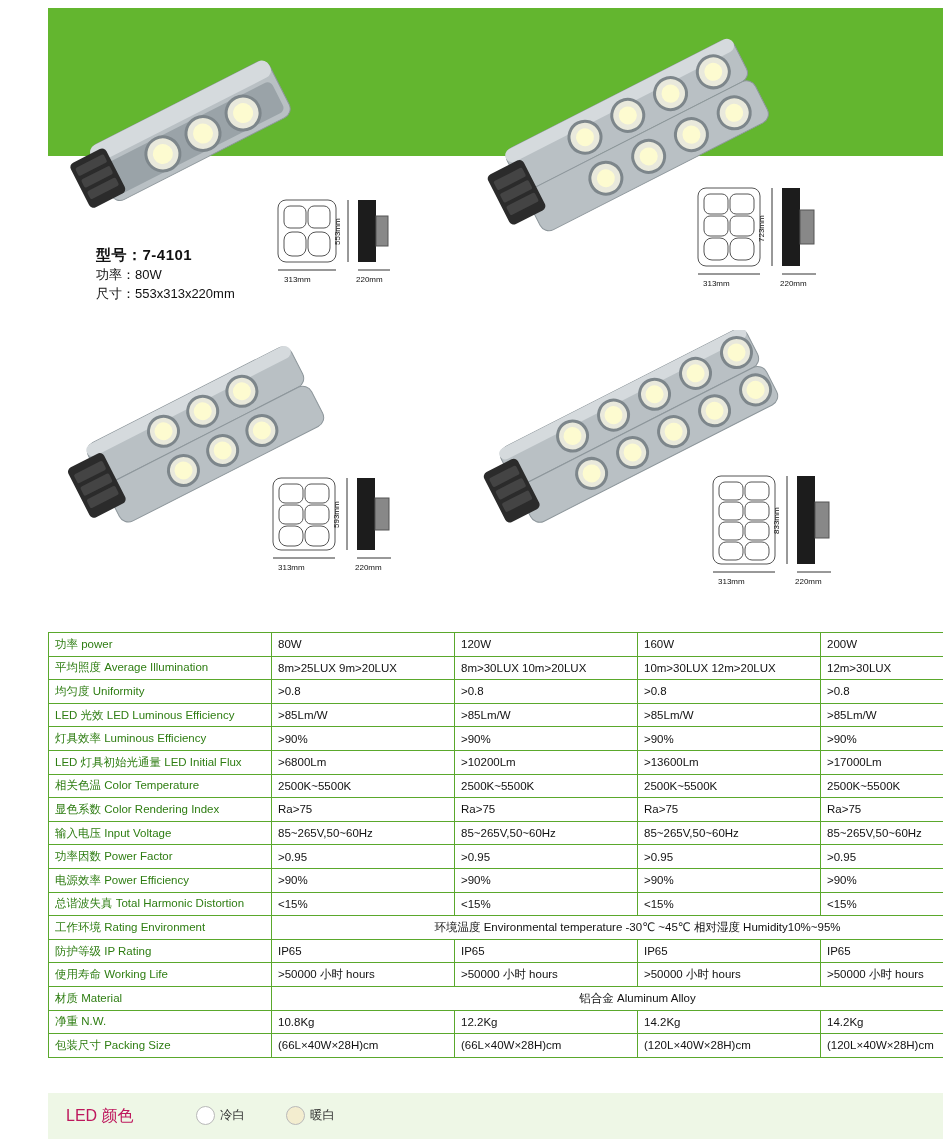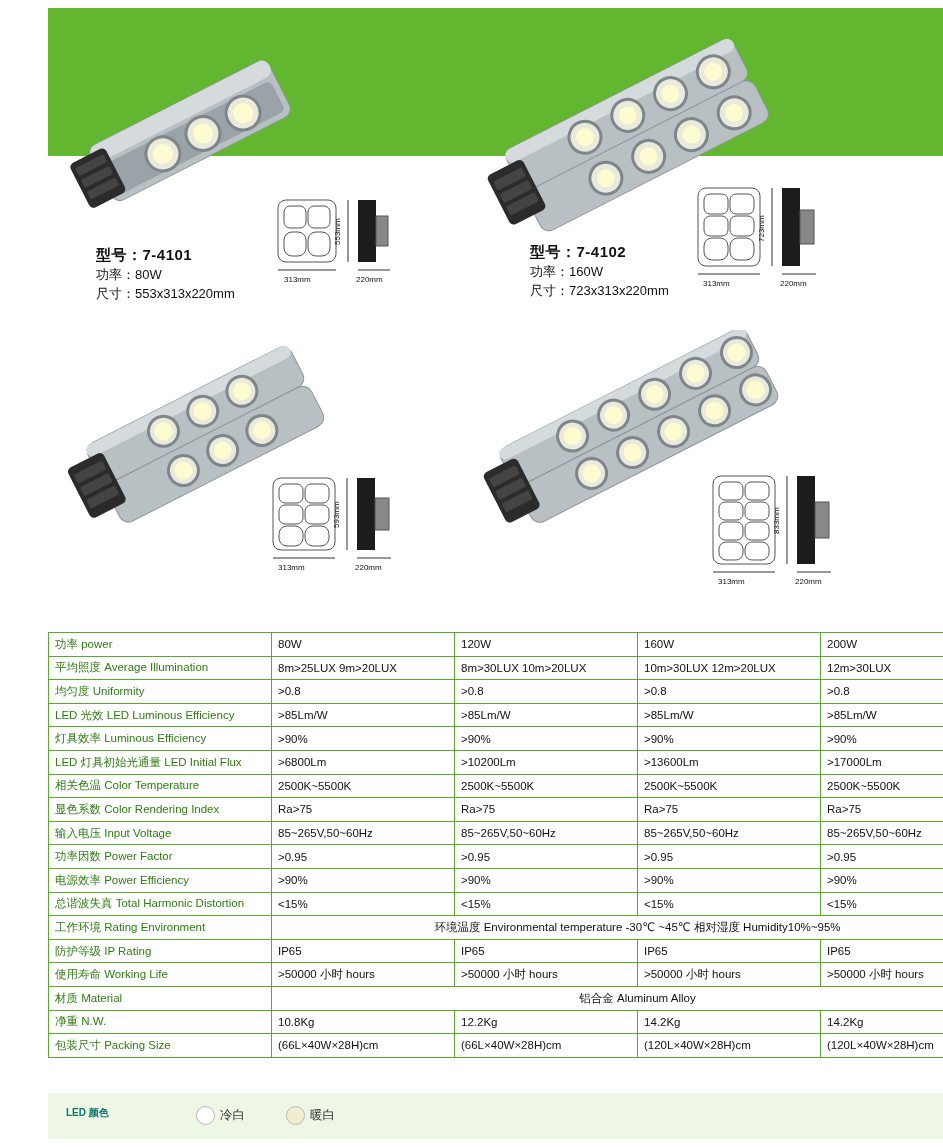--- a/index.html
+++ b/index.html
@@ -55,21 +55,21 @@
   }
   table.spec td.val{width:170px;}
   table.spec td.full{text-align:center;}
 
   
   .bottom-band{
     position:absolute;left:48px;top:1093px;width:895px;height:46px;
     background:#eef7e6;
   }
   .bottom-band .lbl{
-    position:absolute;left:18px;top:13px;font-size:10px;color:#0f766e;font-weight:bold;
+    position:absolute;left:18px;top:13px;font-size:16px;color:#be185d;font-weight:normal;
   }
   .swatch{
     position:absolute;top:13px;width:17px;height:17px;border-radius:50%;
     border:1px solid #b9b9b9;
   }
   .sw-text{position:absolute;top:14px;font-size:12.5px;color:#333;}
 </style>
 </head>
 <body>
 
@@ -140,25 +140,20 @@
         <circle cx="206" cy="128" r="9" fill="#fdfbd0"></circle>
       <circle cx="254" cy="128" r="16" fill="#e9e9dc" stroke="#7d868b" stroke-width="3"></circle>
         <circle cx="254" cy="128" r="9" fill="#fdfbd0"></circle>
       <rect x="4" y="72" width="40" height="56" rx="5" fill="#2b2b2b"></rect>
       <rect x="8" y="80" width="32" height="10" rx="2" fill="#444"></rect>
       <rect x="8" y="94" width="32" height="10" rx="2" fill="#444"></rect>
       <rect x="8" y="108" width="32" height="10" rx="2" fill="#444"></rect>
     </g>
   </svg>
 
-  <div class="caption" style="left:50px;top:212px;">
-    <div><span class="model">型号：</span><span class="model">7-4102</span></div>
-    <div><span>功率：</span><span>160W</span></div>
-    <div><span>尺寸：</span><span>723x313x220mm</span></div>
-  </div>
 
   <svg class="dim-draw" style="left:210px;top:150px;" width="170" height="140" viewBox="0 0 170 140">
     <rect x="8" y="8" width="62" height="78" rx="8" fill="#fff" stroke="#555"></rect>
     <rect x="14" y="14" width="24" height="20" rx="6" fill="#fff" stroke="#555"></rect>
     <rect x="40" y="14" width="24" height="20" rx="6" fill="#fff" stroke="#555"></rect>
     <rect x="14" y="36" width="24" height="20" rx="6" fill="#fff" stroke="#555"></rect>
     <rect x="40" y="36" width="24" height="20" rx="6" fill="#fff" stroke="#555"></rect>
     <rect x="14" y="58" width="24" height="22" rx="8" fill="#fff" stroke="#555"></rect>
     <rect x="40" y="58" width="24" height="22" rx="8" fill="#fff" stroke="#555"></rect>
     <line x1="8" y1="94" x2="70" y2="94" stroke="#333"></line>

